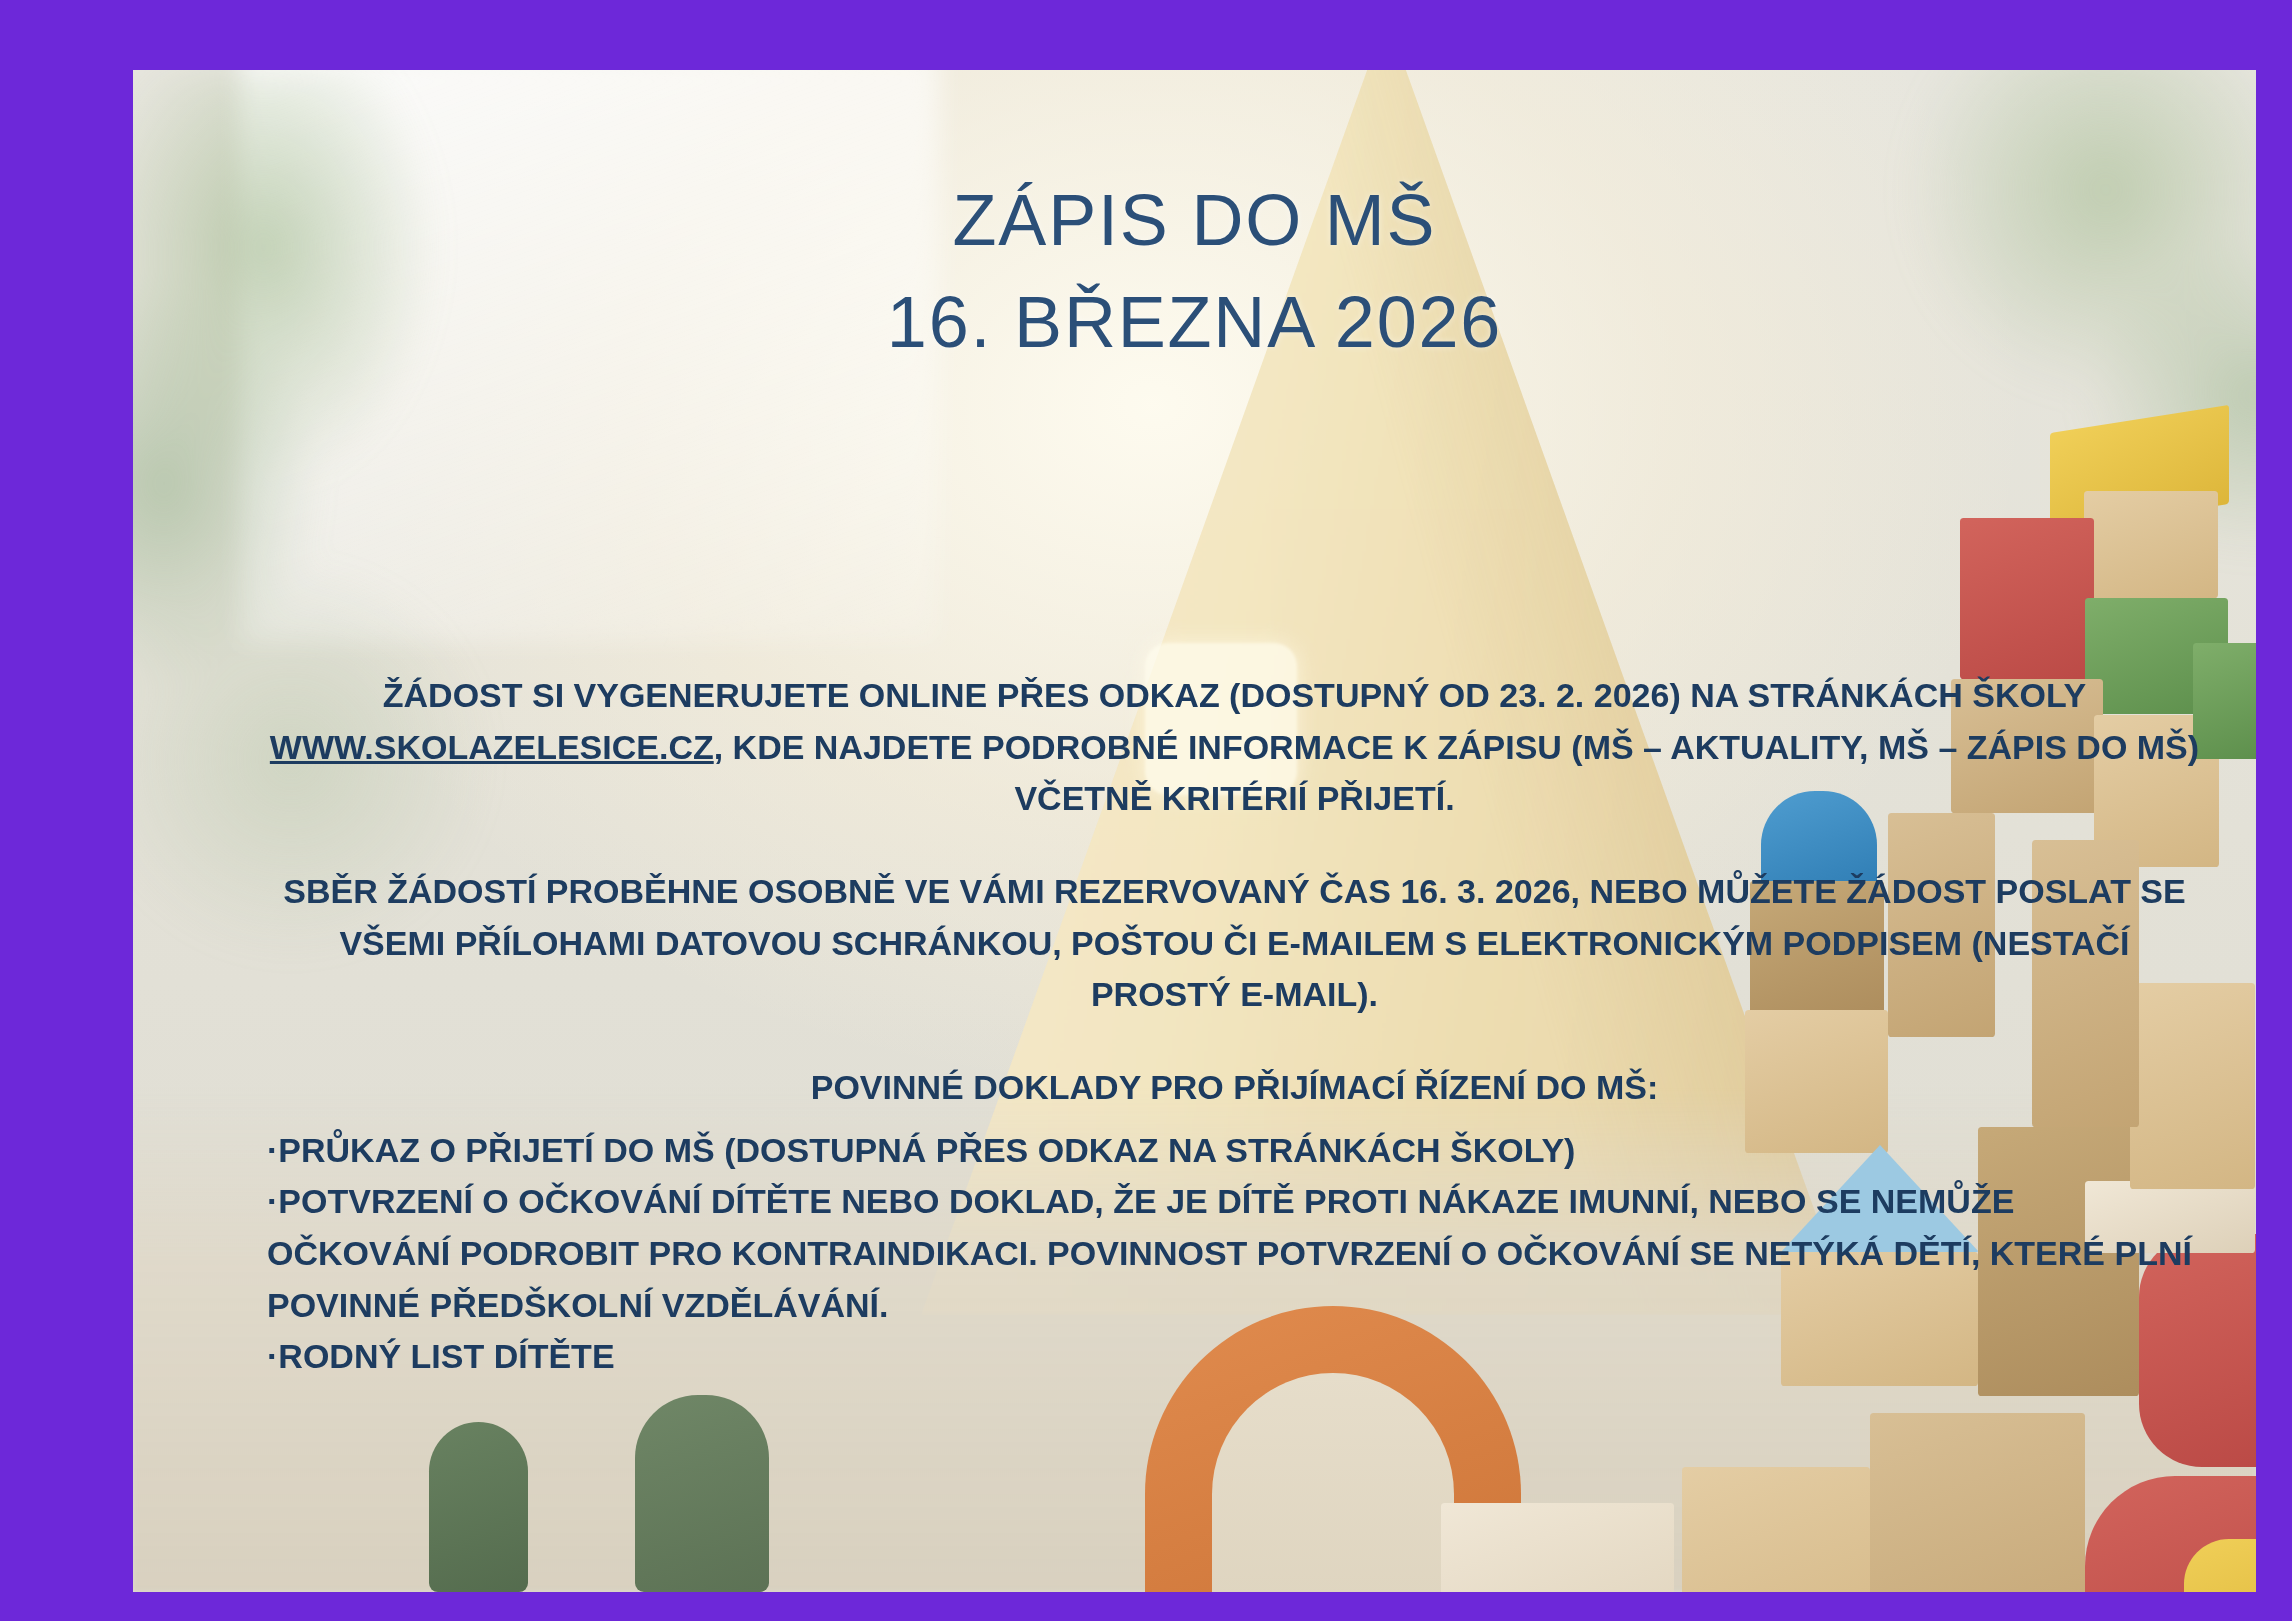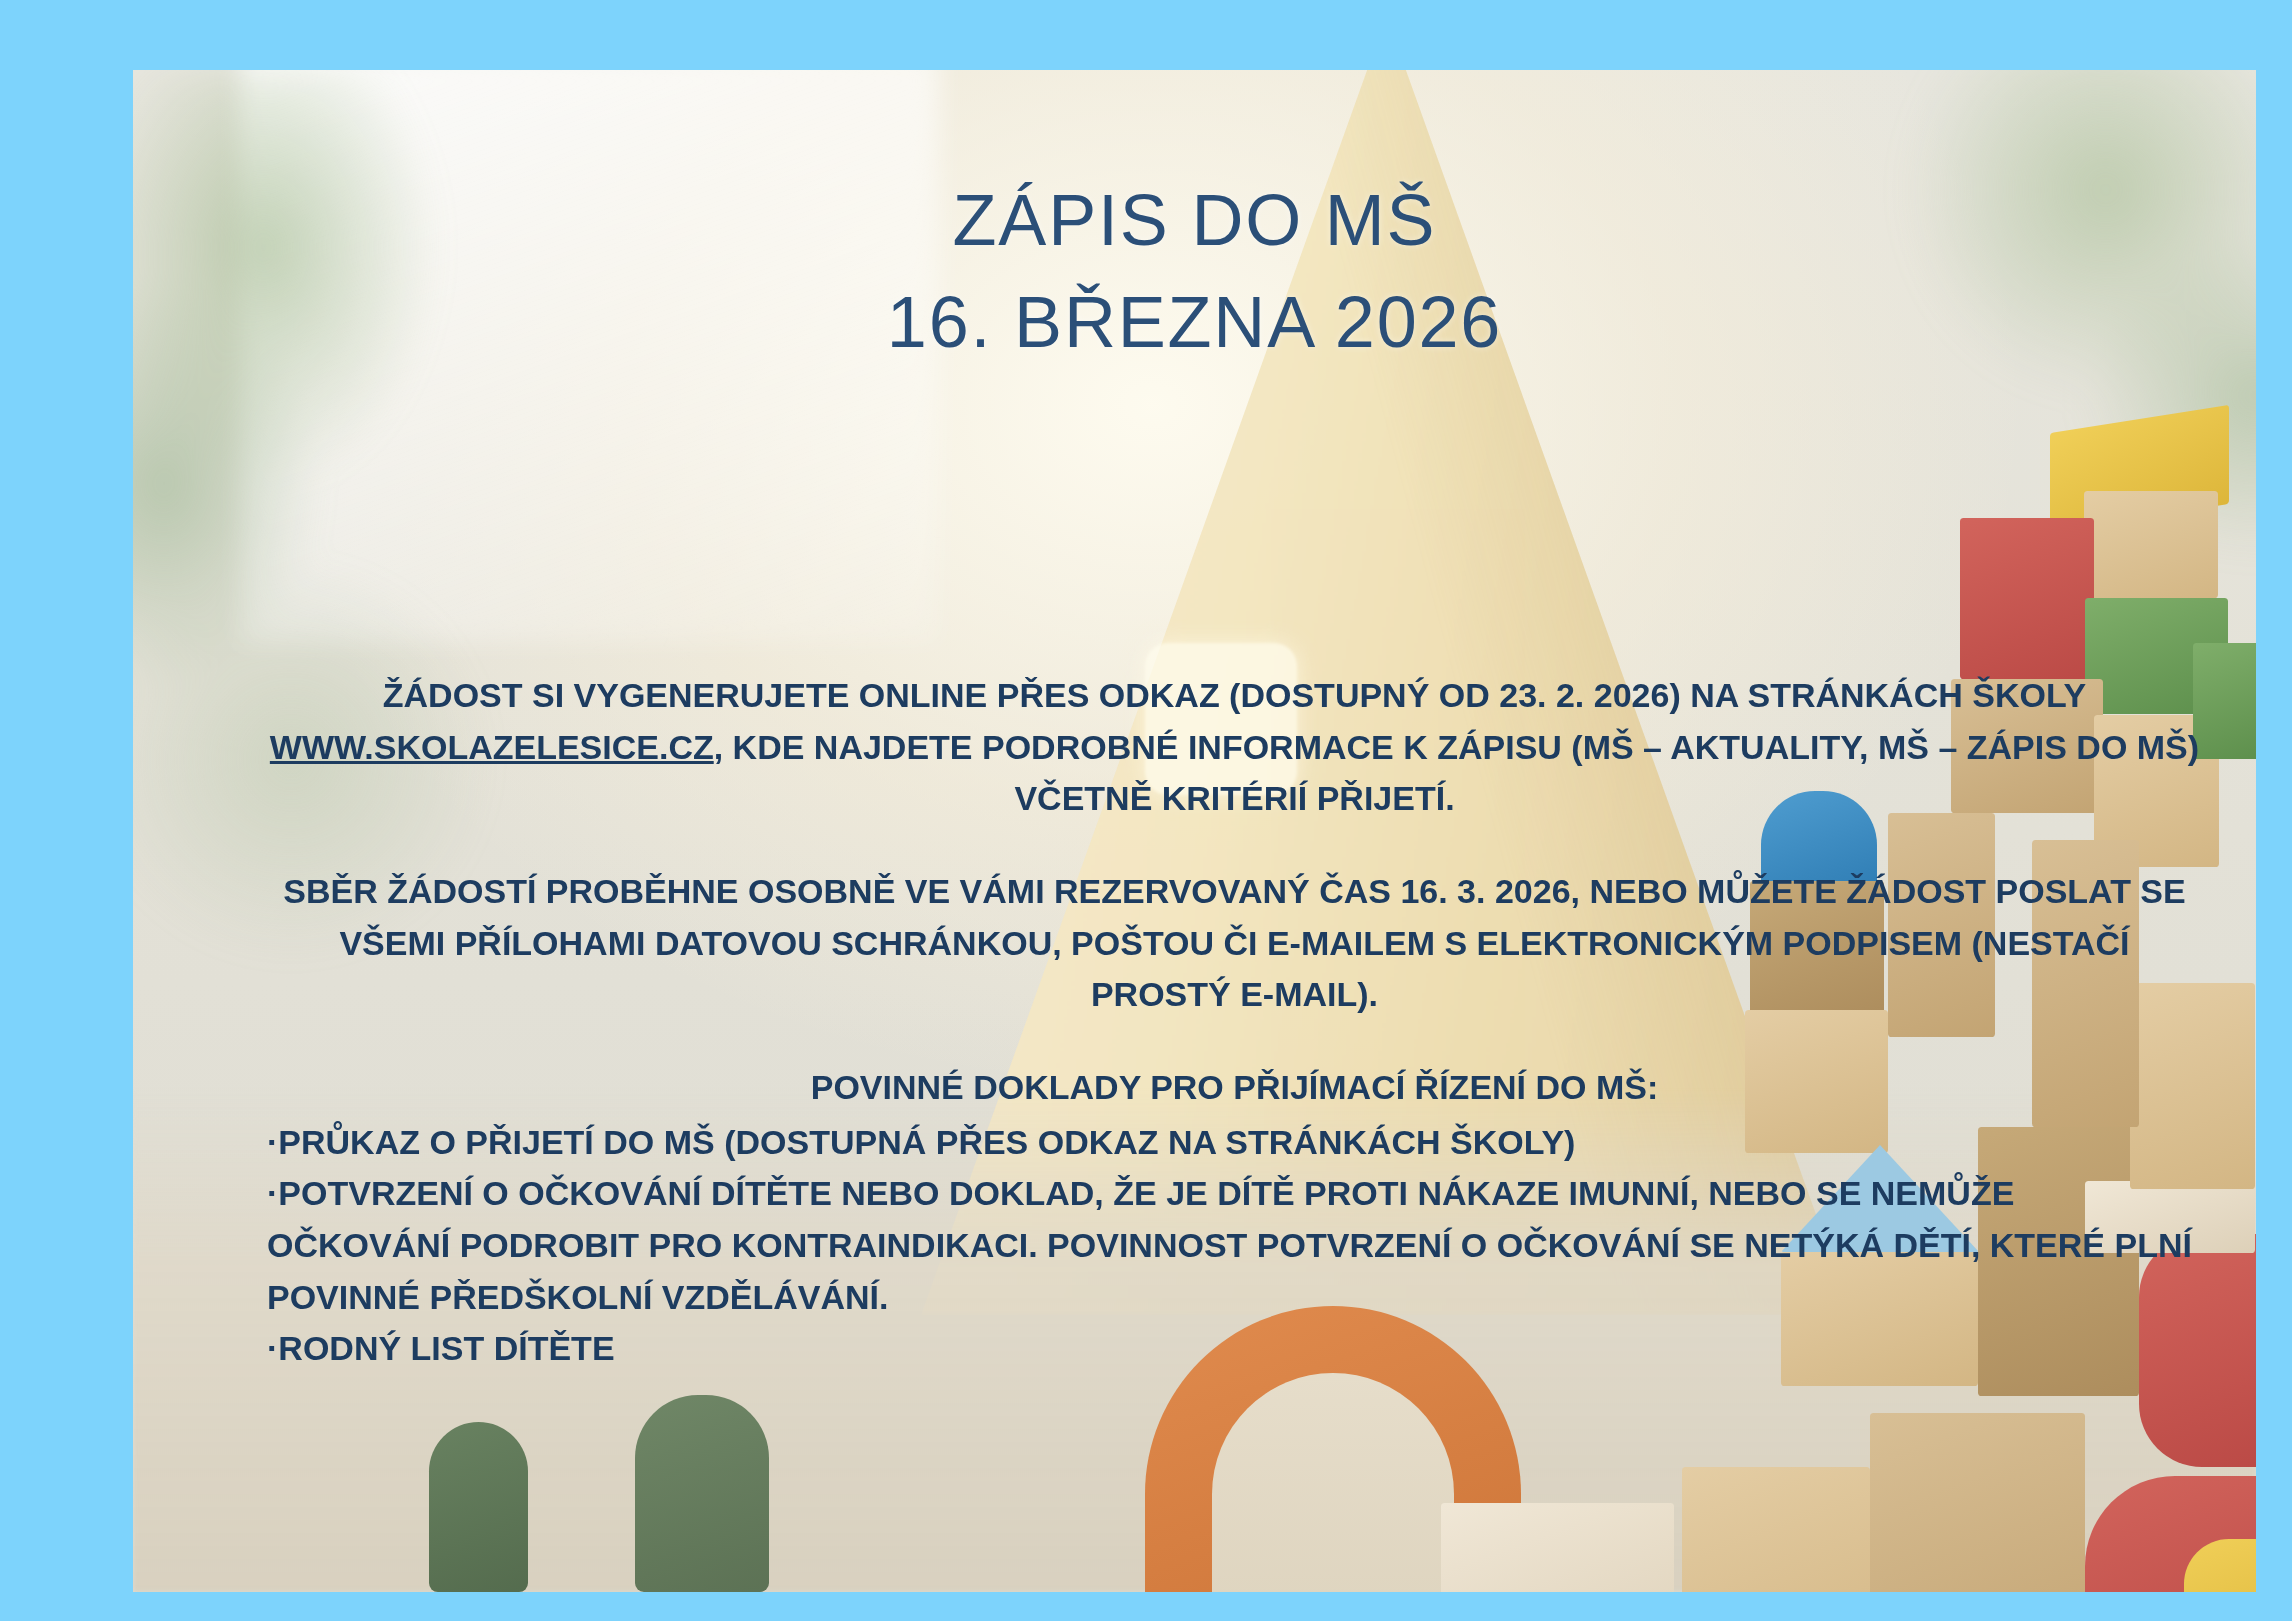--- a/index.html
+++ b/index.html
@@ -12,21 +12,21 @@
     height: 1621px;
     overflow: hidden;
     font-family: "Liberation Sans", sans-serif;
   }
 
   
   .page {
     position: relative;
     width: 2293px;
     height: 1621px;
-    background: #7dd3fc;
+    background: #6d28d9;
   }
 
   .poster {
     position: absolute;
     left: 133px;
     top: 70px;
     width: 2123px;
     height: 1522px;
     overflow: hidden;
     background: #efeae1;
@@ -150,21 +150,21 @@
   .para { margin-bottom: 41px; }
   b, .bold { font-weight: 800; }
   .link { text-decoration: underline; }
 
   .list-block { text-align: left; }
   .list-line { display: block; }
 
   .headline {
     text-align: center;
     font-weight: 800;
-    margin-bottom: 3px;
+    margin-bottom: 11px;
   }
 </style>
 </head>
 <body>
 
 <div class="page">
   <div class="poster">
 
     <div class="bg"></div>
     <div class="bg-window"></div>

